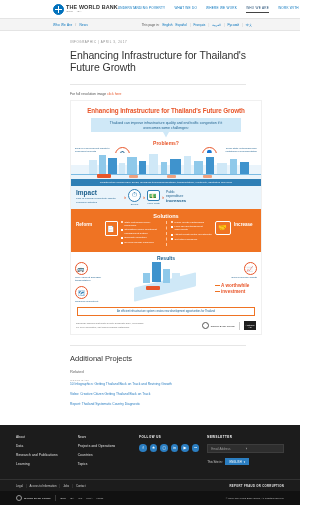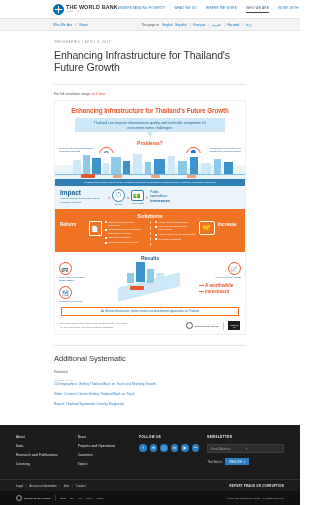--- a/index.html
+++ b/index.html
@@ -47,21 +47,21 @@
     border-bottom:1px solid #e4e4e4;
     display:flex; align-items:center; padding:0 8px;
   }
   .bc { display:flex; gap:3px; margin-left:45px; font-size:3.1px; color:#0071bc; letter-spacing:.2px;}
   .bc .sep { color:#999; }
   .langs { margin-left:auto; display:flex; gap:3px; align-items:center; font-size:3.1px; color:#0071bc; margin-right:40px;}
   .langs .lbl { color:#555; }
   .langs .sep { color:#bbb; }
 
   
-  .container { padding: 0 54px; }
+  .container { padding: 0 54px; margin-left: 16px; }
   .kicker { font-size:2.9px; color:#8a8a8a; letter-spacing:.6px; margin-top:9px; }
   .title {
     font-size:10.5px; color:#333; font-weight:normal;
     margin-top:5px; letter-spacing:-.1px;
   }
   .rule { height:1px; background:#e6e6e6; margin-top:11px; }
 
   
   .fullres { font-size:3.4px; color:#555; margin-top:7px; }
   .fullres a { color:#e8562a; text-decoration:none; cursor:pointer;}
@@ -405,21 +405,21 @@
         <div class="wbg">
           <div class="wbg-globe"></div>
           <div class="wbg-txt">WORLD BANK GROUP</div>
         </div>
         <div class="divl"></div>
         <div class="ptner">Australian Aid</div>
       </div>
     </div>
 
     <div class="ar-rule"></div>
-    <div class="ar-title">Additional Systematic</div>
+    <div class="ar-title">Additional Projects</div>
     <div class="ar-sub">Related</div>
 
     <div class="res-item">
       <div class="res-cat">WORLD BANK</div>
       <div class="res-link">10 Infographics: Getting Thailand Back on Track and Reviving Growth</div>
     </div>
     <div class="res-item">
       <div class="res-link">Video: Creative Citizen Getting Thailand Back on Track</div>
     </div>
     <div class="res-item">

